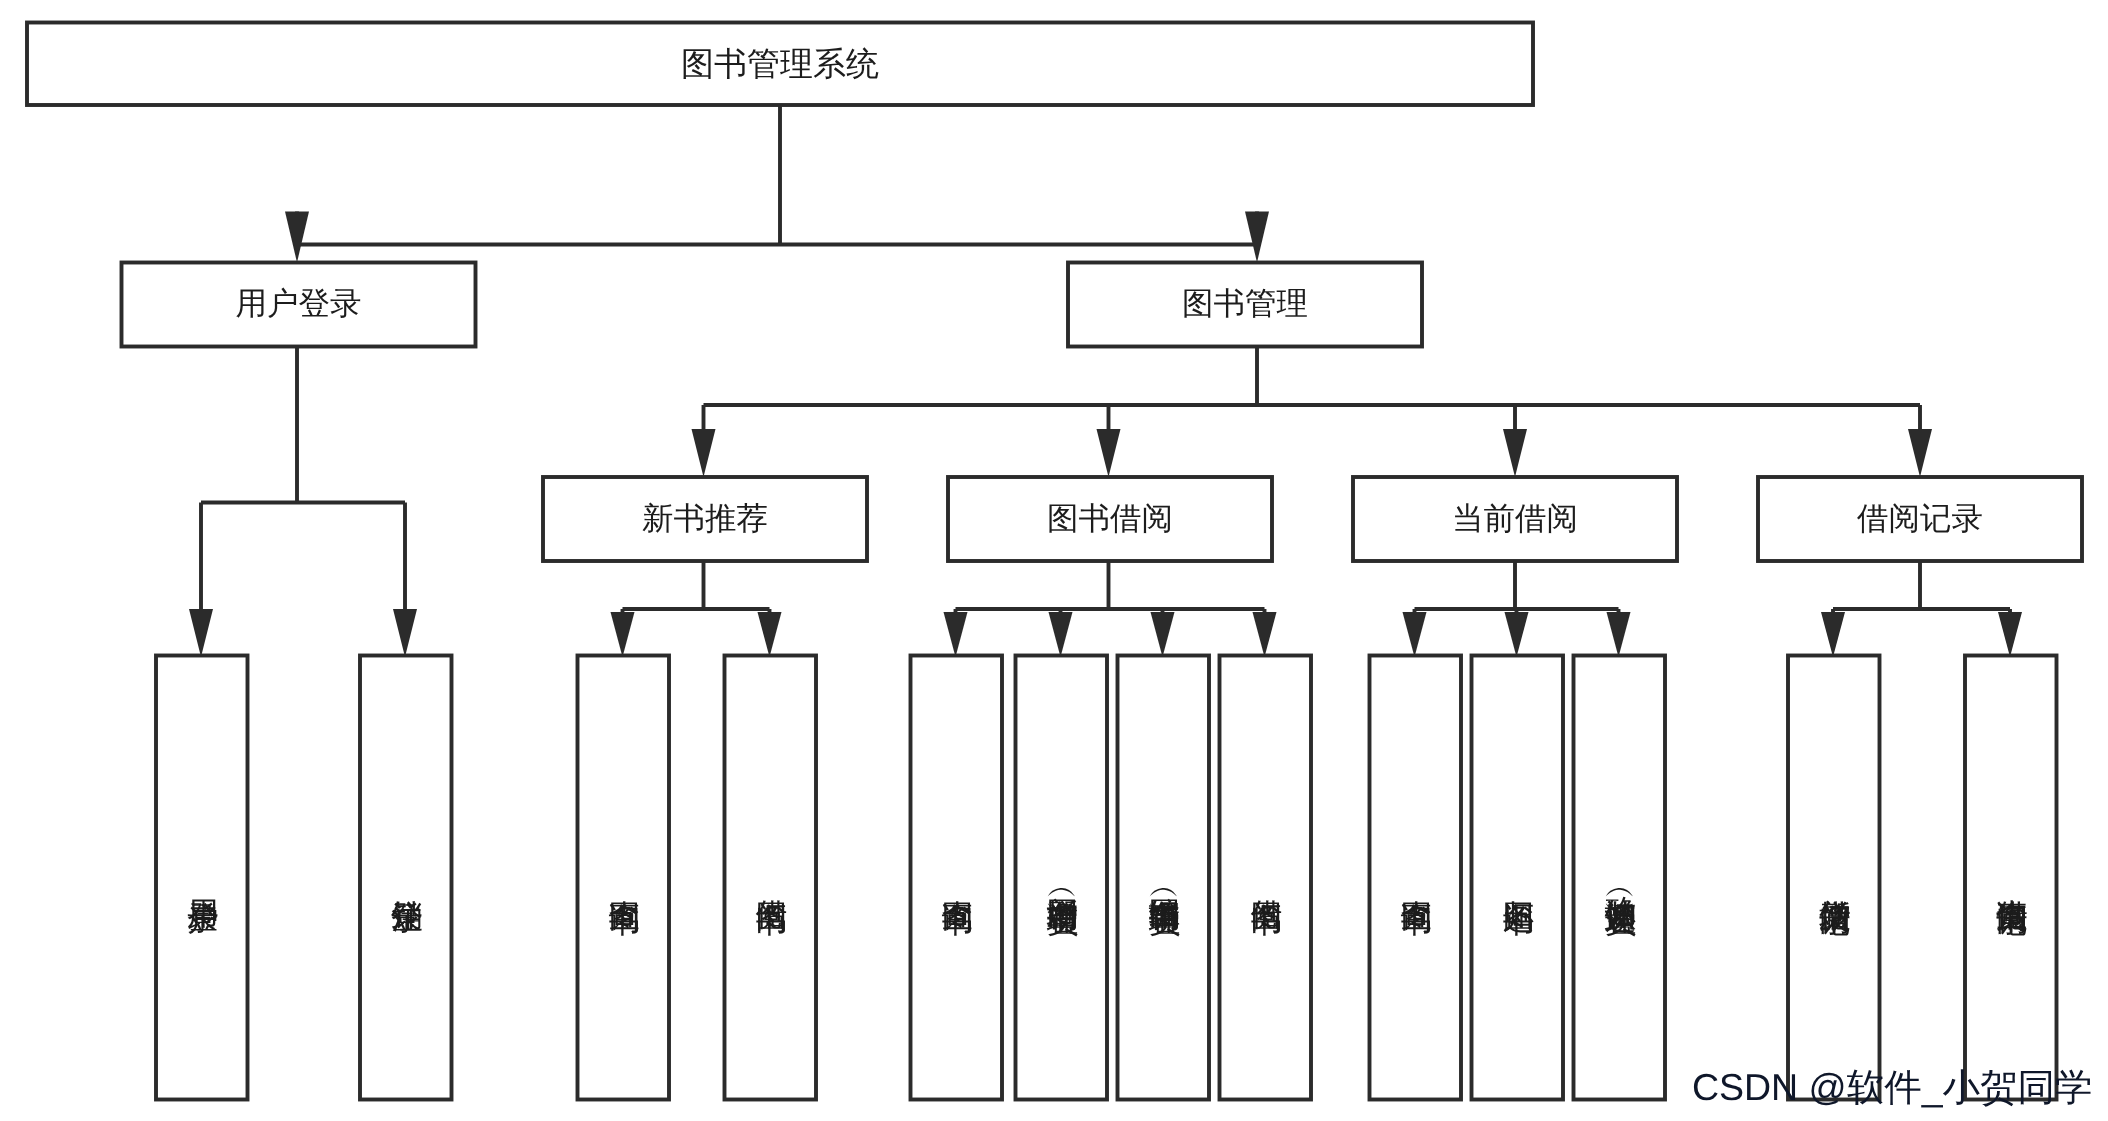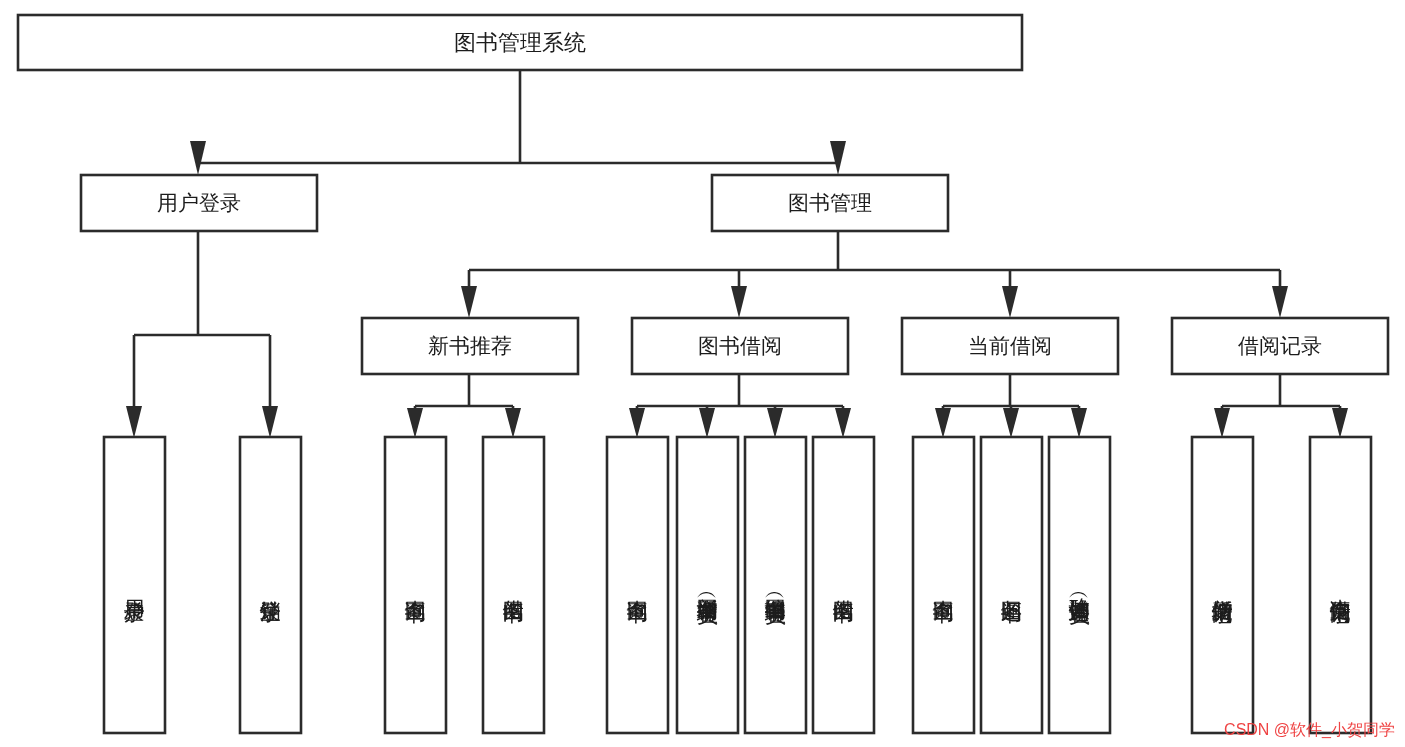--- a/index.html
+++ b/index.html
@@ -78,22 +78,22 @@
     color: #1c1c1c;
     letter-spacing: 1px;
     white-space: nowrap;
     text-align: center;
   }
   .watermark {
     position: absolute;
     right: 10px;
     bottom: 6px;
     font-family: "Liberation Sans", "DejaVu Sans", sans-serif;
-    font-size: 16px;
-    color: #ef4444;
+    font-size: 25px;
+    color: #0f172a;
     user-select: none;
     white-space: nowrap;
   }
 </style>
 </head>
 <body>
 
 <div id="diagram-root">
 
   <svg id="tree-svg" viewBox="0 0 1405 747">

